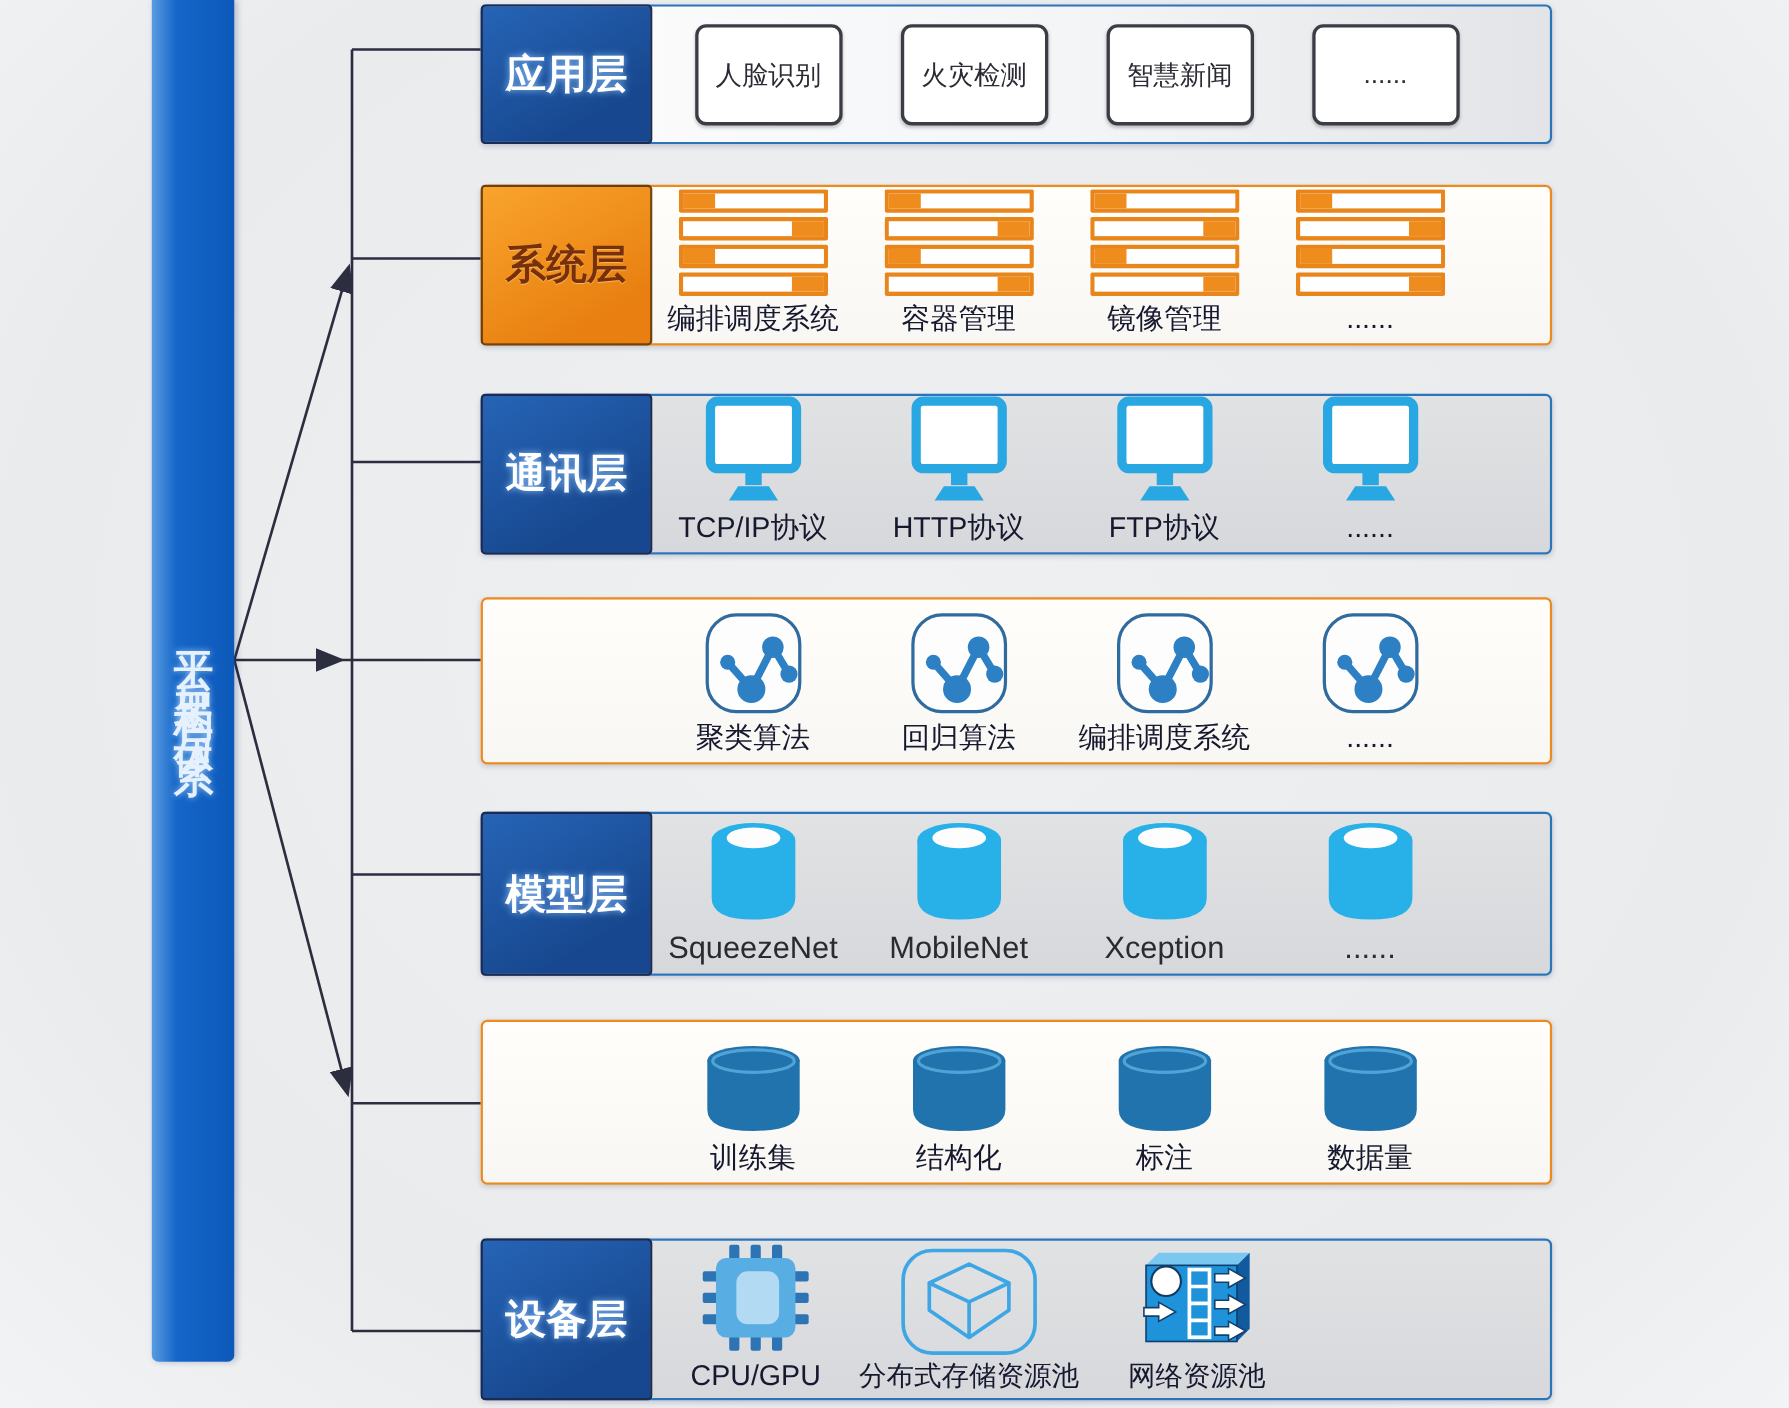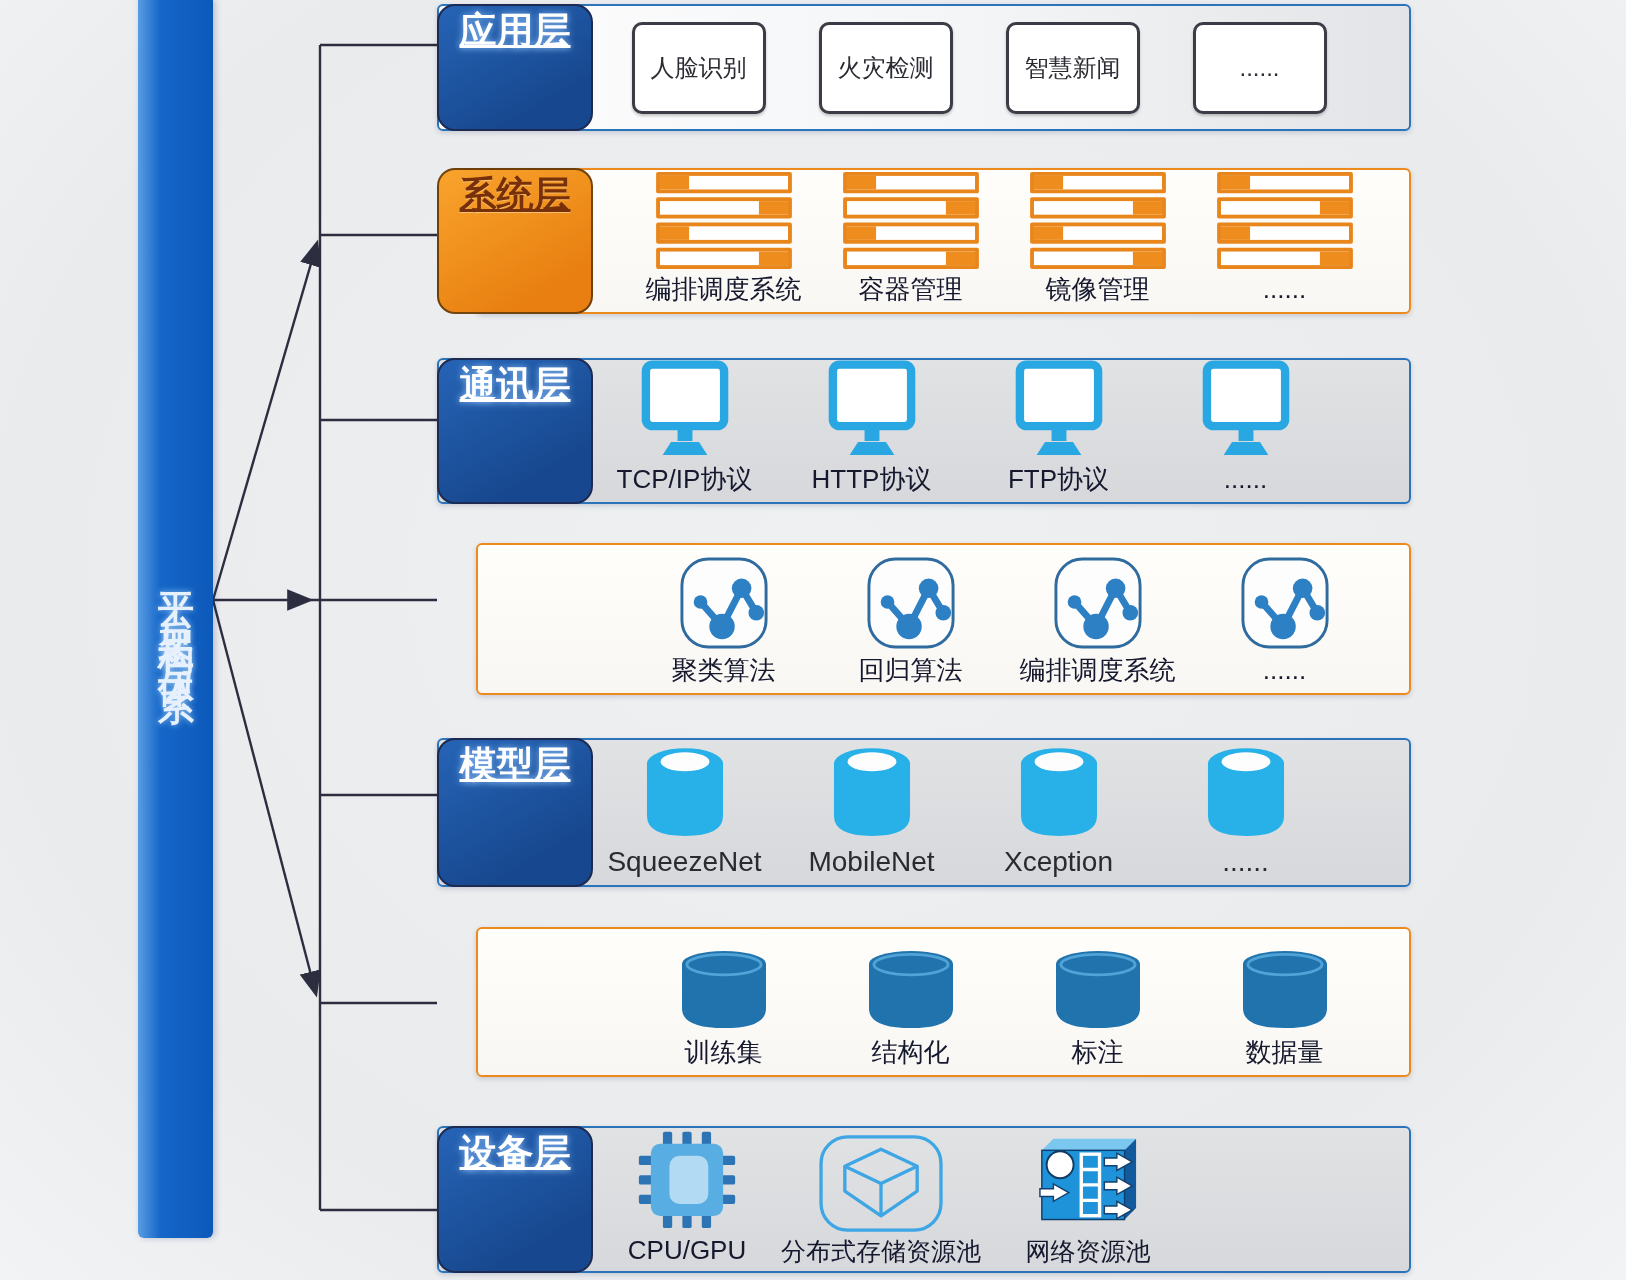--- a/index.html
+++ b/index.html
@@ -31,28 +31,27 @@
   
   .row{position:absolute;left:437px;width:974px;z-index:1;}
   .row-box{
     position:absolute;inset:0;border-radius:6px;
     box-shadow:0 2px 5px rgba(40,50,80,.18);
   }
   .theme-blue .row-box{border:2px solid #2c74ba;}
   .theme-orange .row-box{border:2px solid #ec8a1e;}
   .bg-white-blue{background:linear-gradient(90deg,#fdfdfe 0%,#f4f5f6 55%,#e2e4e7 100%);}
   .bg-gray{background:linear-gradient(180deg,#e0e2e4 0%,#d6d8db 100%);}
-  .bg-white-orange{background:linear-gradient(180deg,#fffefb 0%,#f8f7f4 100%);margin-left:39px;}
+  .bg-white-orange{background:linear-gradient(180deg,#fffefb 0%,#f8f7f4 100%);}
   .row-label{
     position:absolute;left:0;top:0;bottom:0;width:152px;
-    border-radius:18px;
-    display:flex;align-items:flex-start;justify-content:center;
+    border-radius:4px;
+    display:flex;align-items:center;justify-content:center;
     font-size:37px;font-weight:bold;
     z-index:3;
-    text-decoration:underline;
   }
   .theme-blue .row-label{
     background:linear-gradient(150deg,#2664b6 0%,#17488f 75%);
     border:2px solid #1d2a52;color:#ffffff;
     text-shadow:0 0 7px rgba(150,200,255,.95);
   }
   .theme-orange .row-label{
     background:linear-gradient(150deg,#f9a42c 0%,#e87f10 80%);
     border:2px solid rgba(70,40,5,.75);color:#77300a;
     text-shadow:0 1px 1px rgba(255,220,160,.6);

